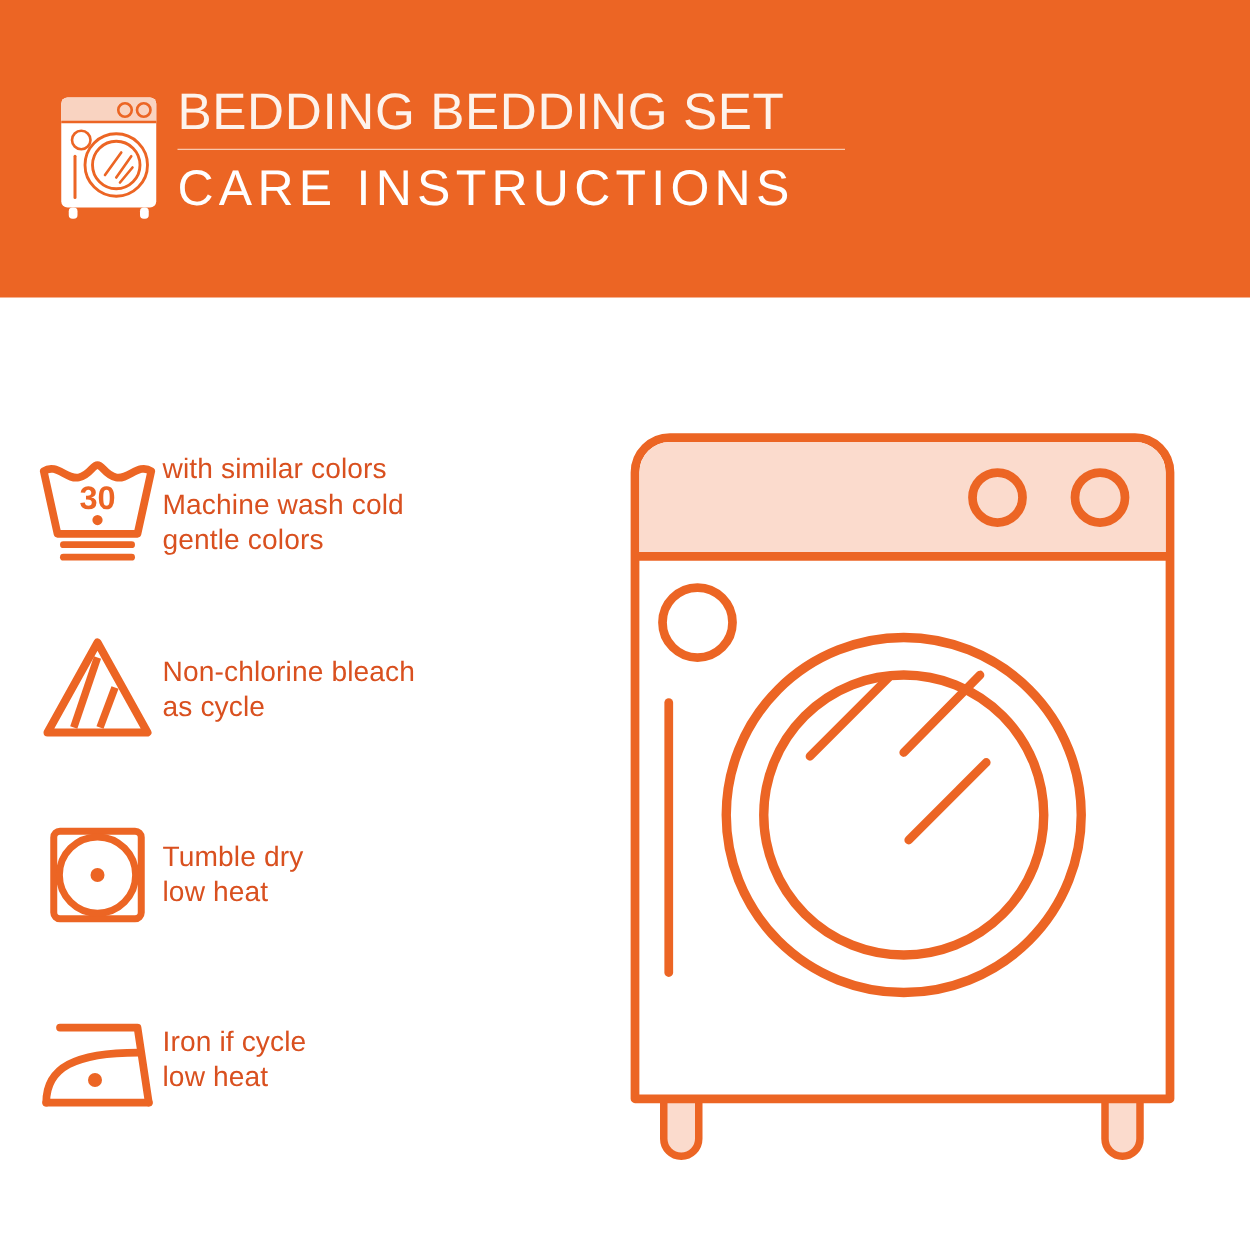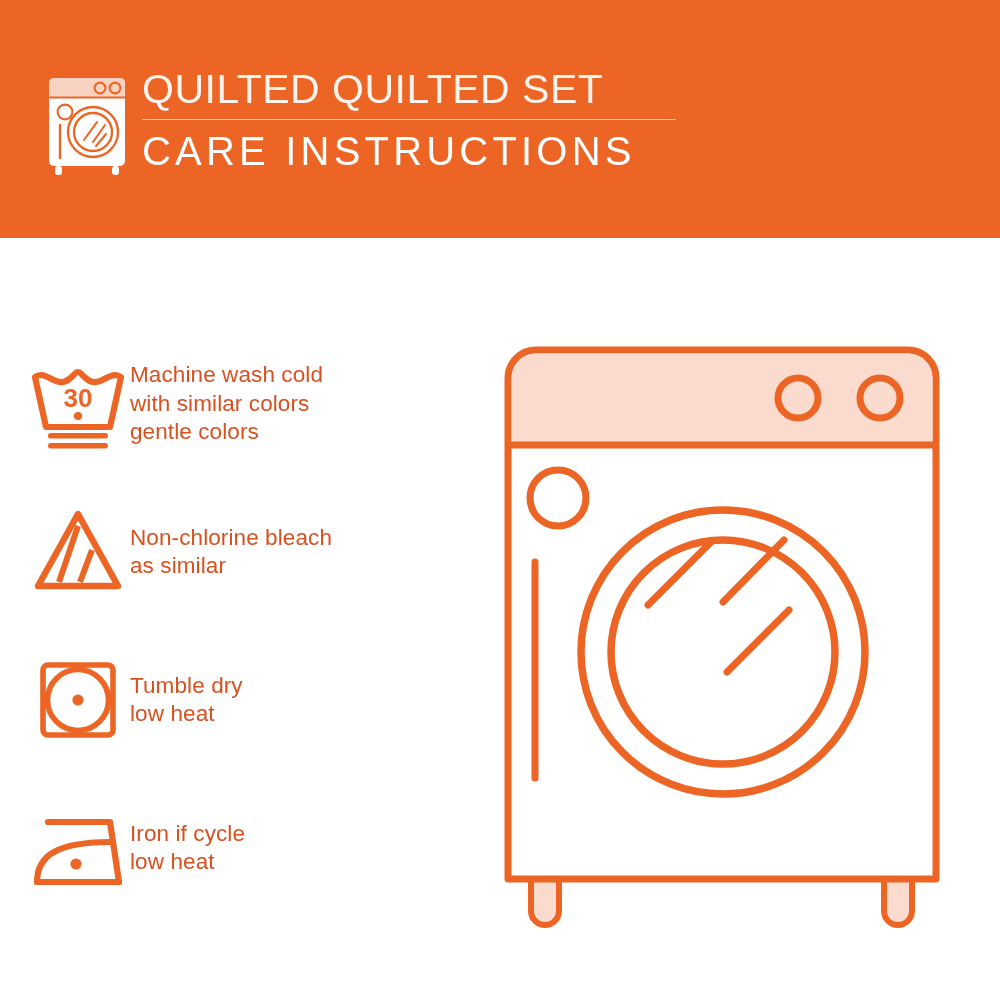--- a/index.html
+++ b/index.html
@@ -136,57 +136,57 @@
         <line x1="40" y1="70" x2="53" y2="52" stroke="#ec6524" stroke-width="2.1" stroke-linecap="round"></line>
         <line x1="49" y1="72" x2="61" y2="55" stroke="#ec6524" stroke-width="2.1" stroke-linecap="round"></line>
         <line x1="52" y1="76" x2="62" y2="64" stroke="#ec6524" stroke-width="2.1" stroke-linecap="round"></line>
 
         <rect x="11" y="96" width="7" height="9" rx="3" fill="#ffffff"></rect>
         <rect x="68" y="96" width="7" height="9" rx="3" fill="#ffffff"></rect>
       </svg>
     </div>
 
     <div class="header-text-block">
-      <div class="title-main">QUILTED QUILTED SET</div>
+      <div class="title-main">BEDDING BEDDING SET</div>
       <div class="title-rule"></div>
       <div class="title-sub">CARE INSTRUCTIONS</div>
     </div>
   </div>
 
   <div class="care-list">
 
     <div class="care-row">
       <div class="care-icon">
         <svg viewBox="0 0 104 104" width="104" height="104" aria-hidden="true">
           <path d="M9 25 C19 18 27 32 37 30 C46 28 48 20 52 20 C56 20 58 28 67 30 C77 32 85 18 95 25
                    L84 75 L20 75 Z" fill="none" stroke="#ec6524" stroke-width="6.2" stroke-linejoin="round" stroke-linecap="round"></path>
           <rect x="22" y="81" width="60" height="5.4" rx="2.7" fill="#ec6524"></rect>
           <rect x="22" y="91" width="60" height="5.4" rx="2.7" fill="#ec6524"></rect>
           <text x="52" y="55" text-anchor="middle" font-family="Liberation Sans, sans-serif" font-size="26" font-weight="700" fill="#ec6524">30</text>
           <circle cx="52" cy="64" r="4.1" fill="#ec6524"></circle>
         </svg>
       </div>
       <div class="care-text">
+        <span class="ln">with similar colors</span>
         <span class="ln">Machine wash cold</span>
-        <span class="ln">with similar colors</span>
         <span class="ln">gentle colors</span>
       </div>
     </div>
 
     <div class="care-row">
       <div class="care-icon">
         <svg viewBox="0 0 104 104" width="104" height="104" aria-hidden="true">
           <path d="M52 14 L92 86 L12 86 Z" fill="none" stroke="#ec6524" stroke-width="6.4" stroke-linejoin="round"></path>
           <line x1="52" y1="26" x2="33" y2="82" stroke="#ec6524" stroke-width="6" stroke-linecap="butt"></line>
           <line x1="66" y1="50" x2="54" y2="82" stroke="#ec6524" stroke-width="6" stroke-linecap="butt"></line>
         </svg>
       </div>
       <div class="care-text">
         <span class="ln">Non-chlorine bleach</span>
-        <span class="ln">as similar</span>
+        <span class="ln">as cycle</span>
       </div>
     </div>
 
     <div class="care-row">
       <div class="care-icon">
         <svg viewBox="0 0 104 104" width="104" height="104" aria-hidden="true">
           <rect x="17" y="17" width="70" height="70" rx="5" ry="5" fill="none" stroke="#ec6524" stroke-width="5.6"></rect>
           <circle cx="52" cy="52" r="30.5" fill="none" stroke="#ec6524" stroke-width="5.6"></circle>
           <circle cx="52" cy="52" r="5.6" fill="#ec6524"></circle>
         </svg>

